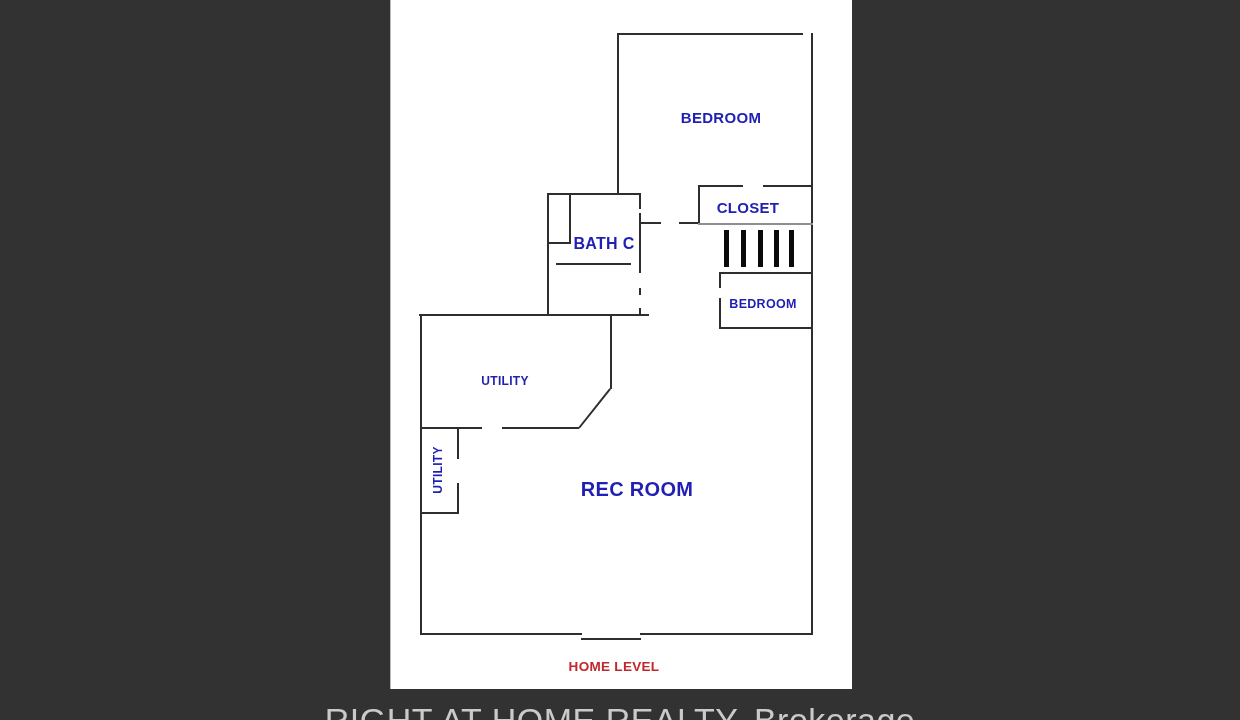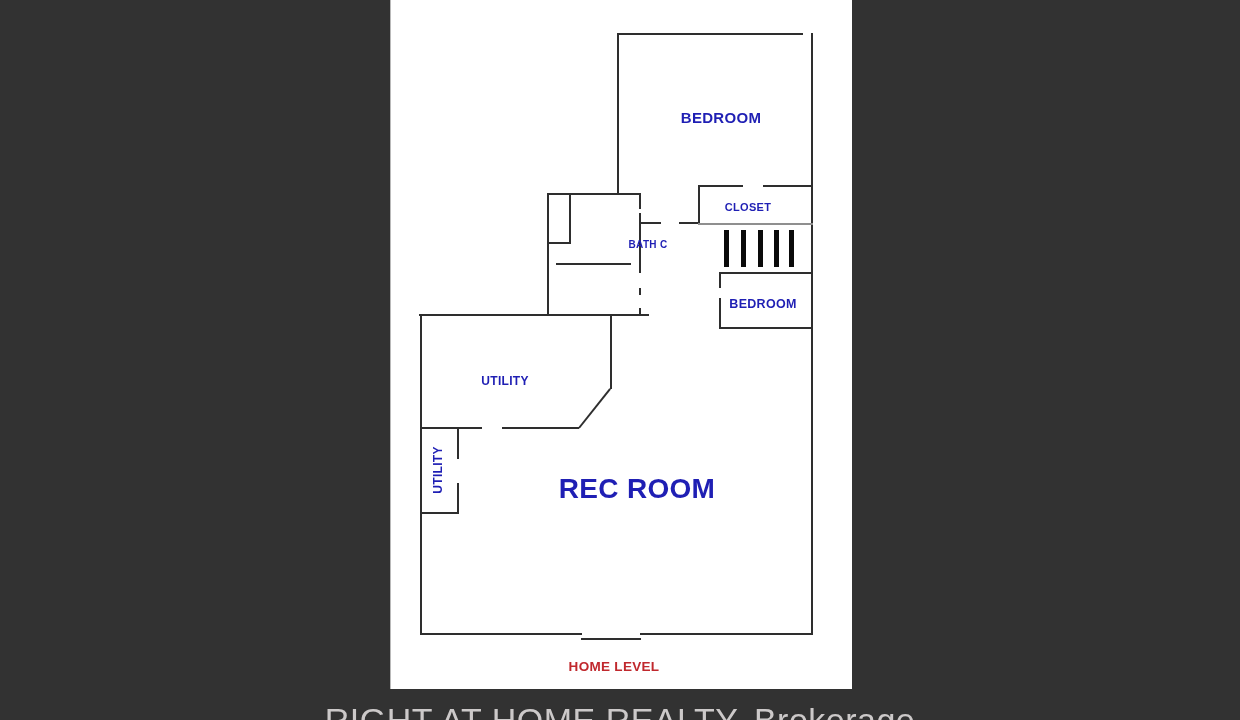--- a/index.html
+++ b/index.html
@@ -93,24 +93,24 @@
 
     <div class="wall" style="left:66px;top:429px;width:2px;height:30px;"></div>
     <div class="wall" style="left:66px;top:483px;width:2px;height:31px;"></div>
     <div class="wall" style="left:29px;top:512px;width:39px;height:2px;"></div>
 
     <div class="wall" style="left:29px;top:633px;width:162px;height:2px;"></div>
     <div class="wall" style="left:190px;top:638px;width:60px;height:2px;"></div>
     <div class="wall" style="left:249px;top:633px;width:173px;height:2px;"></div>
 
     <div class="lbl" style="left:330px;top:117px;font-size:15px;">BEDROOM</div>
-    <div class="lbl" style="left:357px;top:207px;font-size:11px;">CLOSET</div>
-    <div class="lbl" style="left:213px;top:244px;font-size:10px;margin-left:44px;">BATH C</div>
+    <div class="lbl" style="left:357px;top:207px;font-size:15px;">CLOSET</div>
+    <div class="lbl" style="left:213px;top:244px;font-size:16px;">BATH C</div>
     <div class="lbl" style="left:372px;top:304px;font-size:12.5px;">BEDROOM</div>
     <div class="lbl" style="left:114px;top:381px;font-size:12px;">UTILITY</div>
     <div class="lbl vert" style="left:47px;top:470px;font-size:12px;">UTILITY</div>
-    <div class="lbl" style="left:246px;top:489px;font-size:28px;">REC ROOM</div>
+    <div class="lbl" style="left:246px;top:489px;font-size:20px;">REC ROOM</div>
 
     <div class="lbl red" style="left:223px;top:666px;font-size:13.5px;">HOME LEVEL</div>
   </div>
 </div>
 
 <div class="footer-text">RIGHT AT HOME REALTY, Brokerage</div>
 
 </body></html>

